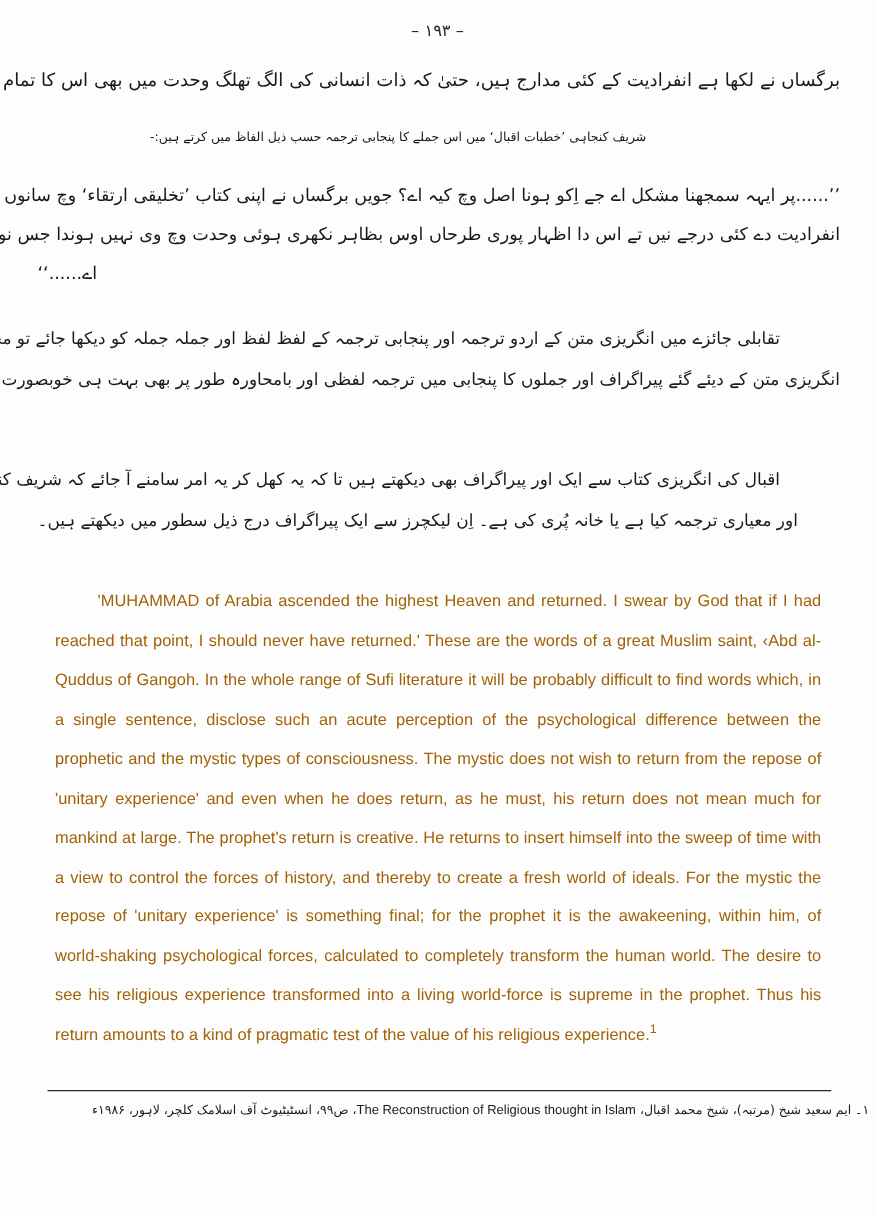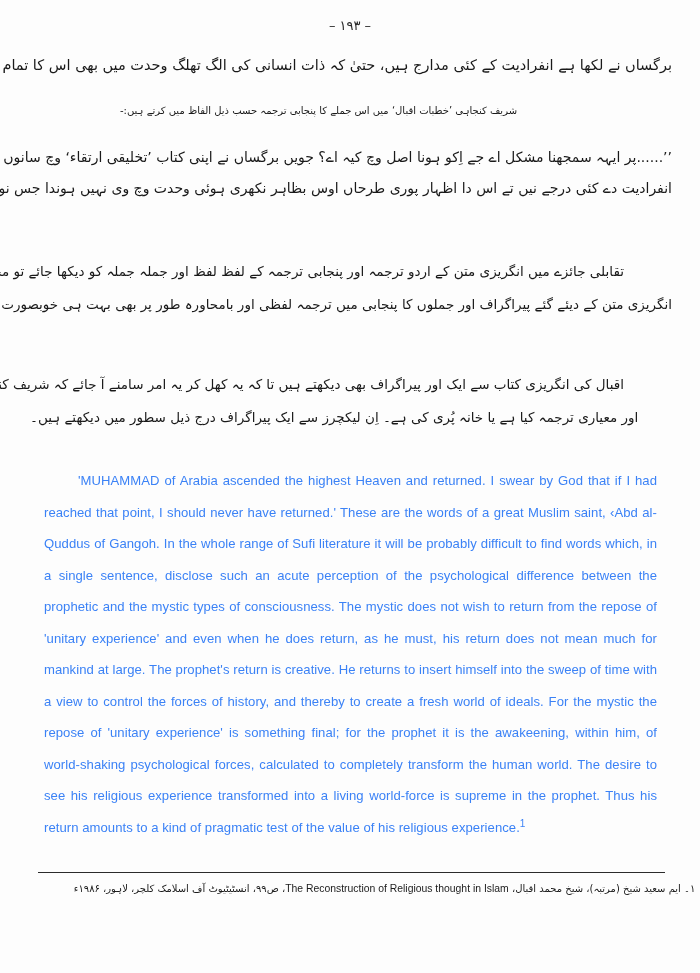--- a/index.html
+++ b/index.html
@@ -102,21 +102,21 @@
   
   .english-body {
     position: absolute;
     top: 452px;
     left: 44px;
     width: 613px;
     font-family: "Liberation Sans", sans-serif;
     font-size: 13.1px;
     line-height: 31.5px;
     text-align: justify;
-    color: #3b82f6;
+    color: #a16207;
     text-indent: 34px;
     letter-spacing: 0.05px;
   }
   .english-body sup {
     font-size: 10px;
     vertical-align: super;
     line-height: 0;
   }
 
   
@@ -161,20 +161,21 @@
     <span class="urdu-line">برگساں نے لکھا ہے انفرادیت کے کئی مدارج ہیں، حتیٰ کہ ذات انسانی کی الگ تھلگ وحدت میں بھی اس کا تمام و کمال اظہار نہیں ہوتا....''</span>
   </div>
 
   <div class="urdu-block" id="urdu-2">
     <span class="urdu-line">شریف کنجاہی ’خطبات اقبال‘ میں اس جملے کا پنجابی ترجمہ حسب ذیل الفاظ میں کرتے ہیں:-</span>
   </div>
 
   <div class="urdu-block urdu-center-last" id="urdu-3">
     <span class="urdu-line">’’......پر ایہہ سمجھنا مشکل اے جے اِکو ہونا اصل وچ کیہ اے؟ جویں برگساں نے اپنی کتاب ’تخلیقی ارتقاء‘ وچ سانوں دسیا اے</span>
     <span class="urdu-line">انفرادیت دے کئی درجے نیں تے اس دا اظہار پوری طرحاں اوس بظاہر نکھری ہوئی وحدت وچ وی نہیں ہوندا جس نوں انسان کیہا جاندا</span>
+    <span class="urdu-line">اے......‘‘</span>
   </div>
 
   <div class="urdu-block urdu-indent-first urdu-center-last" id="urdu-4">
     <span class="urdu-line">تقابلی جائزے میں انگریزی متن کے اردو ترجمہ اور پنجابی ترجمہ کے لفظ لفظ اور جملہ جملہ کو دیکھا جائے تو محسوس ہوتا ہے کہ</span>
     <span class="urdu-line">انگریزی متن کے دیئے گئے پیراگراف اور جملوں کا پنجابی میں ترجمہ لفظی اور بامحاورہ طور پر بھی بہت ہی خوبصورت انداز سے دیا گیا ہے۔</span>
   </div>
 
   <div class="urdu-block urdu-indent-first urdu-center-last" id="urdu-5">
     <span class="urdu-line">اقبال کی انگریزی کتاب سے ایک اور پیراگراف بھی دیکھتے ہیں تا کہ یہ کھل کر یہ امر سامنے آ جائے کہ شریف کنجاہی نے کامیاب</span>
     <span class="urdu-line">اور معیاری ترجمہ کیا ہے یا خانہ پُری کی ہے۔ اِن لیکچرز سے ایک پیراگراف درج ذیل سطور میں دیکھتے ہیں۔</span>

